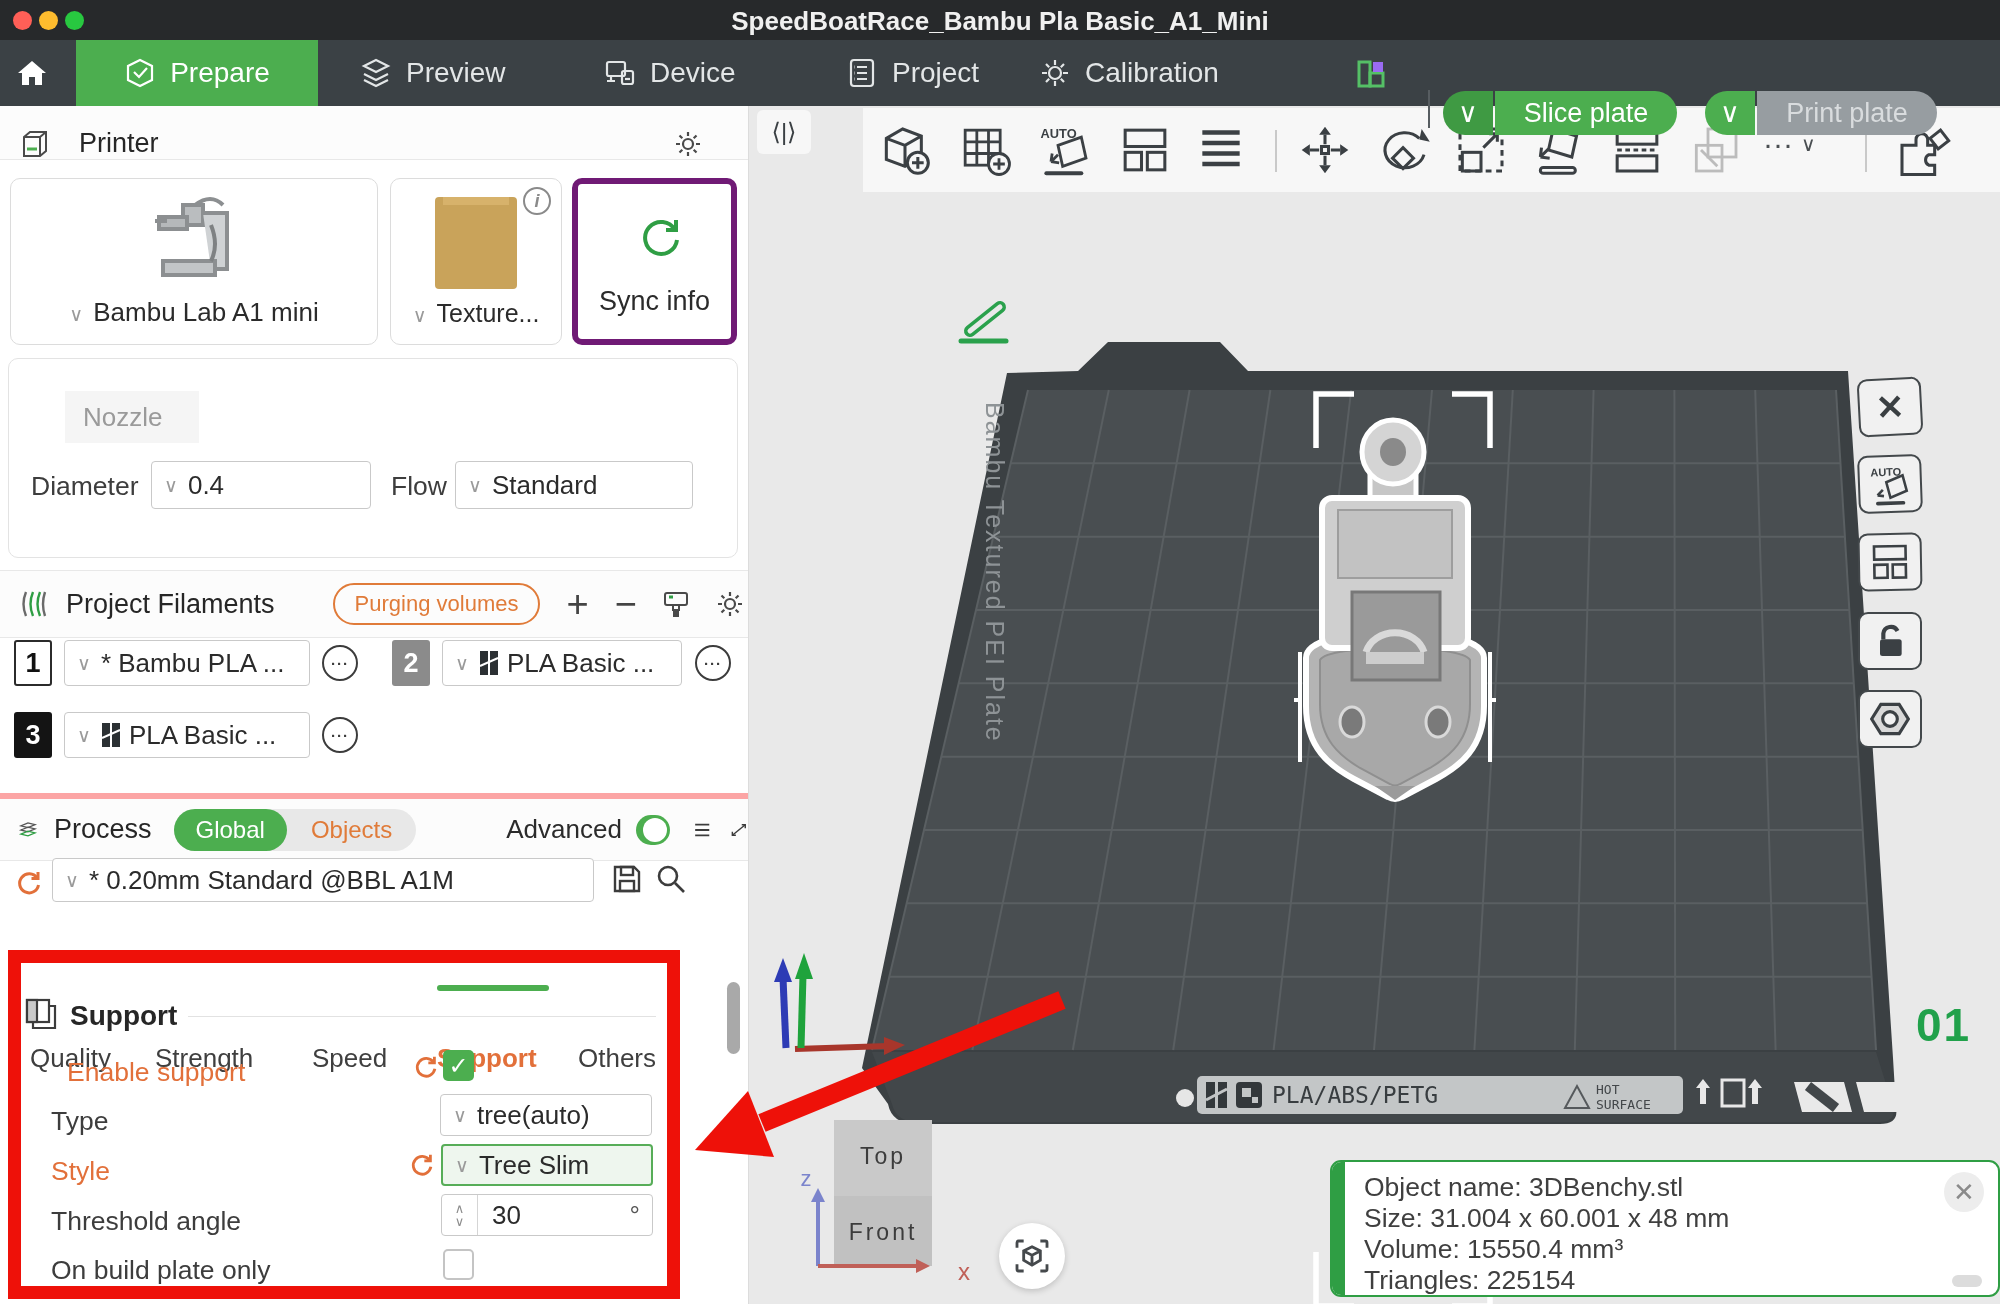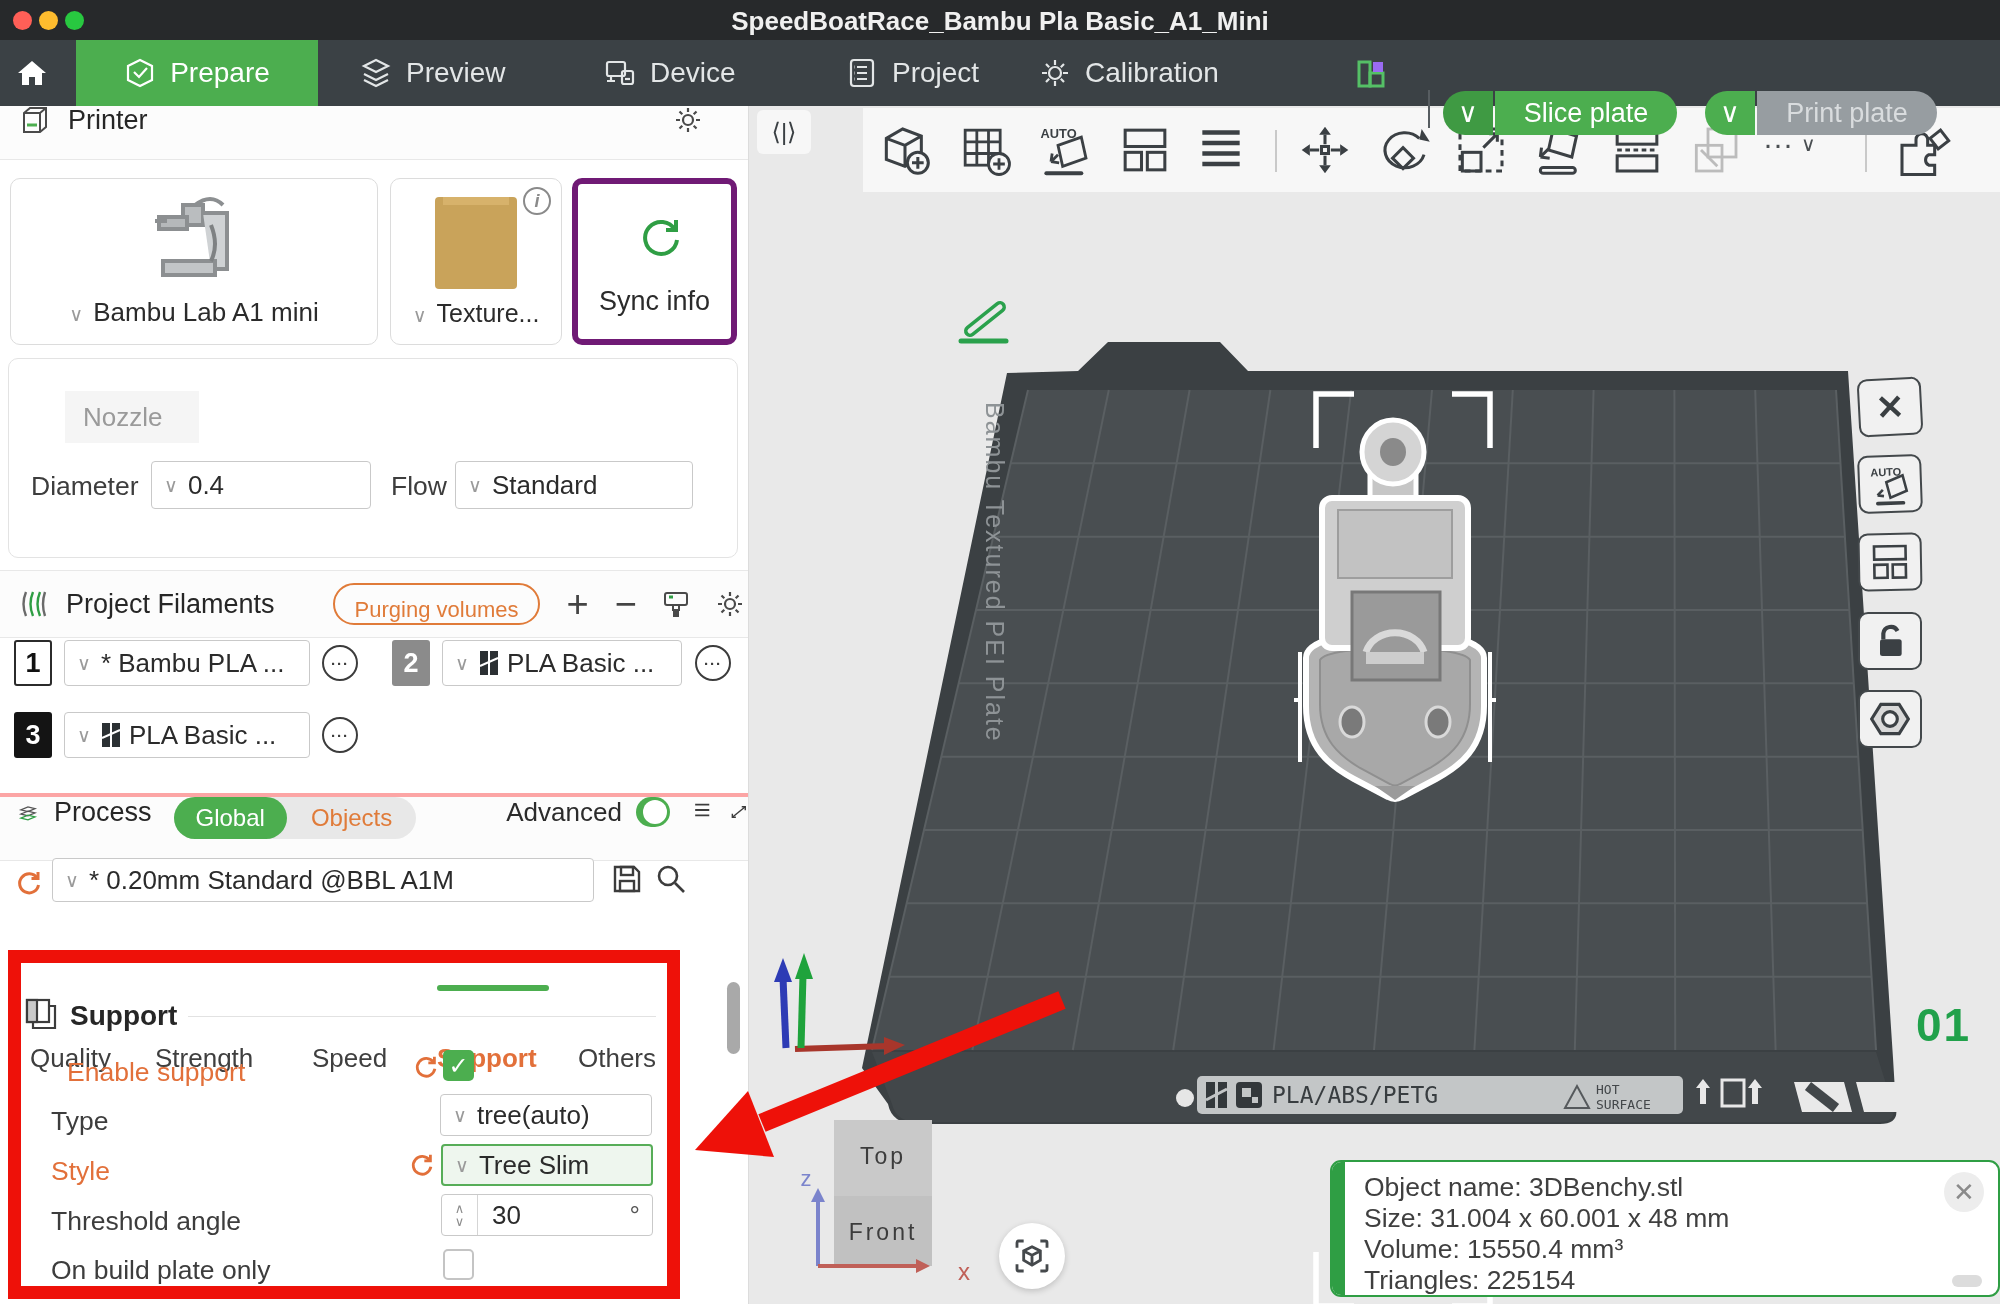--- a/index.html
+++ b/index.html
@@ -135,21 +135,21 @@
         <span>Slice plate</span>
       </div>
     <div class="pillbtn" style="left:1705px;width:50px;background:#4cae4f;border-radius:22px 0 0 22px;color:#fff;">∨</div>
     <div class="pillbtn" style="left:1757px;width:180px;background:#979da1;border-radius:0 22px 22px 0;color:#d9dcde;">
         <span>Print plate</span>
       </div>
   </div>
 
   <div class="abs" id="sidebar">
 
-    <div class="sec-head" style="top:0;height:55px;display:flex;align-items:flex-start;">
+    <div class="sec-head" style="top:0;height:55px;display:flex;align-items:flex-end;gap:11px;">
       <svg style="width:30px;height:30px;margin-left:20px;" viewBox="0 0 30 30">
           <g fill="none" stroke="#4a4a4a" stroke-width="2">
             <path d="M4 8 L10 3 H26 V22 L20 27 H4 Z"></path>
             <path d="M4 8 H20 V27 M20 8 L26 3"></path>
             <path d="M7 20 h10" stroke="#4cae4f" stroke-width="3"></path>
           </g>
         </svg>
       <span class="sec-title" style="margin-left:18px;">Printer</span>
       <svg style="position:absolute;right:45px;width:30px;height:30px;" viewBox="0 0 30 30">
           <g fill="none" stroke="#4a4a4a" stroke-width="2.2">
@@ -207,21 +207,21 @@
     <div class="sec-head" style="top:465px;height:68px;border-top:1px solid #e8e8e8;display:flex;align-items:center;">
       <svg style="width:34px;height:34px;margin-left:18px;" viewBox="0 0 34 34">
           <g fill="none" stroke-width="2.4">
             <path d="M8 5 q-5 12 0 24" stroke="#6a6a6a"></path>
             <path d="M15 5 q-5 12 0 24" stroke="#2f9e44"></path>
             <path d="M22 5 q-5 12 0 24" stroke="#2f9e44"></path>
             <path d="M27 5 q-4 12 0 24" stroke="#6a6a6a"></path>
           </g>
         </svg>
       <span class="sec-title" style="margin-left:14px;">Project Filaments</span>
-      <div style="margin-left:58px;height:42px;border:2px solid #e07b39;border-radius:21px;color:#e07b39;font-size:22px;display:flex;align-items:flex-end;padding:0 20px;">
+      <div style="margin-left:58px;height:42px;border:2px solid #e07b39;border-radius:21px;color:#e07b39;font-size:22px;display:flex;align-items:center;padding:0 20px;">
           <span>Purging volumes</span>
         </div>
       <span style="margin-left:26px;font-size:38px;color:#444;">+</span>
       <span style="margin-left:26px;font-size:38px;color:#444;">−</span>
       <svg style="width:32px;height:32px;margin-left:24px;" viewBox="0 0 32 32">
           <g fill="none" stroke="#4a4a4a" stroke-width="2">
             <rect x="4" y="5" width="22" height="12" rx="2"></rect>
             <path d="M12 17 v5 h6 v-5"></path>
             <rect x="13" y="22" width="4" height="6" fill="#4a4a4a"></rect>
             <path d="M8 9 h4" stroke="#2f9e44" stroke-width="3"></path>
@@ -263,21 +263,21 @@
           <svg style="width:20px;height:26px;margin-right:8px;flex:none;" viewBox="0 0 20 26">
             <rect x="1" y="1" width="8" height="24" fill="#2b3033"></rect>
             <rect x="11" y="1" width="8" height="24" fill="#2b3033"></rect>
             <path d="M1 16 L19 8" stroke="#fff" stroke-width="2"></path>
           </svg>
           <span>PLA Basic ...</span>
         </div>
       <div class="elli" style="left:322px;top:612px;">···</div>
     </div>
 
-    <div class="sec-head" style="top:688px;height:68px;border-top:4px solid #fca5a5;display:flex;">
+    <div class="sec-head" style="top:688px;height:68px;border-top:6px solid #fca5a5;display:flex;align-items:center;">
       <svg style="width:34px;height:34px;margin-left:18px;" viewBox="0 0 34 34">
           <g fill="none" stroke-width="2.2">
             <path d="M5 10 L17 5 L29 8 L17 13 Z" stroke="#555"></path>
             <path d="M5 17 L17 12 L29 15 L17 20 Z" stroke="#555"></path>
             <path d="M5 24 L17 19 L29 22 L17 27 Z" stroke="#2f9e44"></path>
           </g>
         </svg>
       <span class="sec-title" style="margin-left:16px;">Process</span>
       <div style="margin-left:22px;height:42px;background:#e8e8e8;border-radius:21px;display:flex;align-items:center;">
         <div style="height:42px;background:#4cae4f;border-radius:21px;color:#fff;font-size:24px;display:flex;align-items:center;padding:0 22px;">

